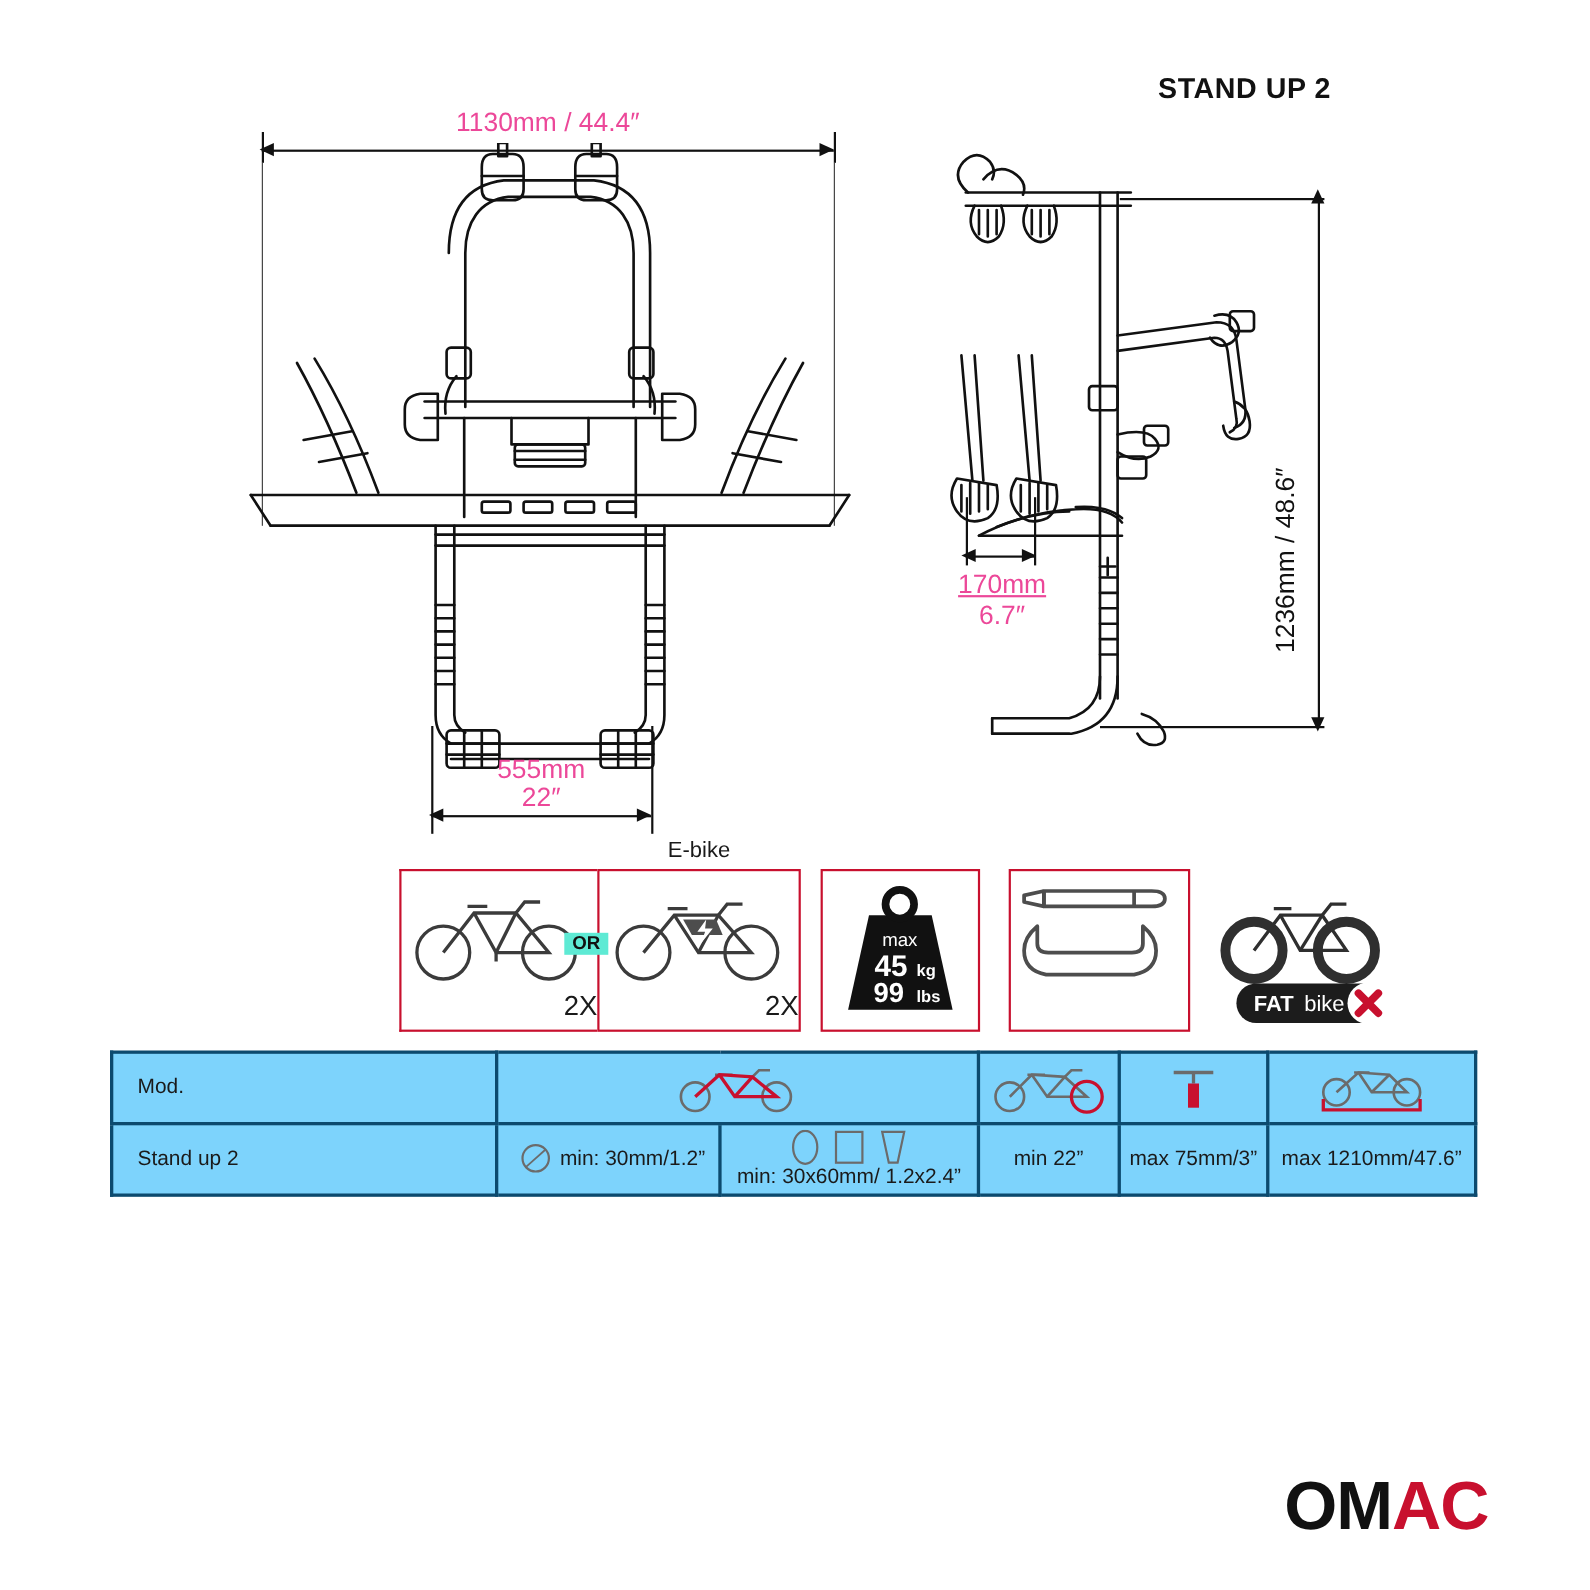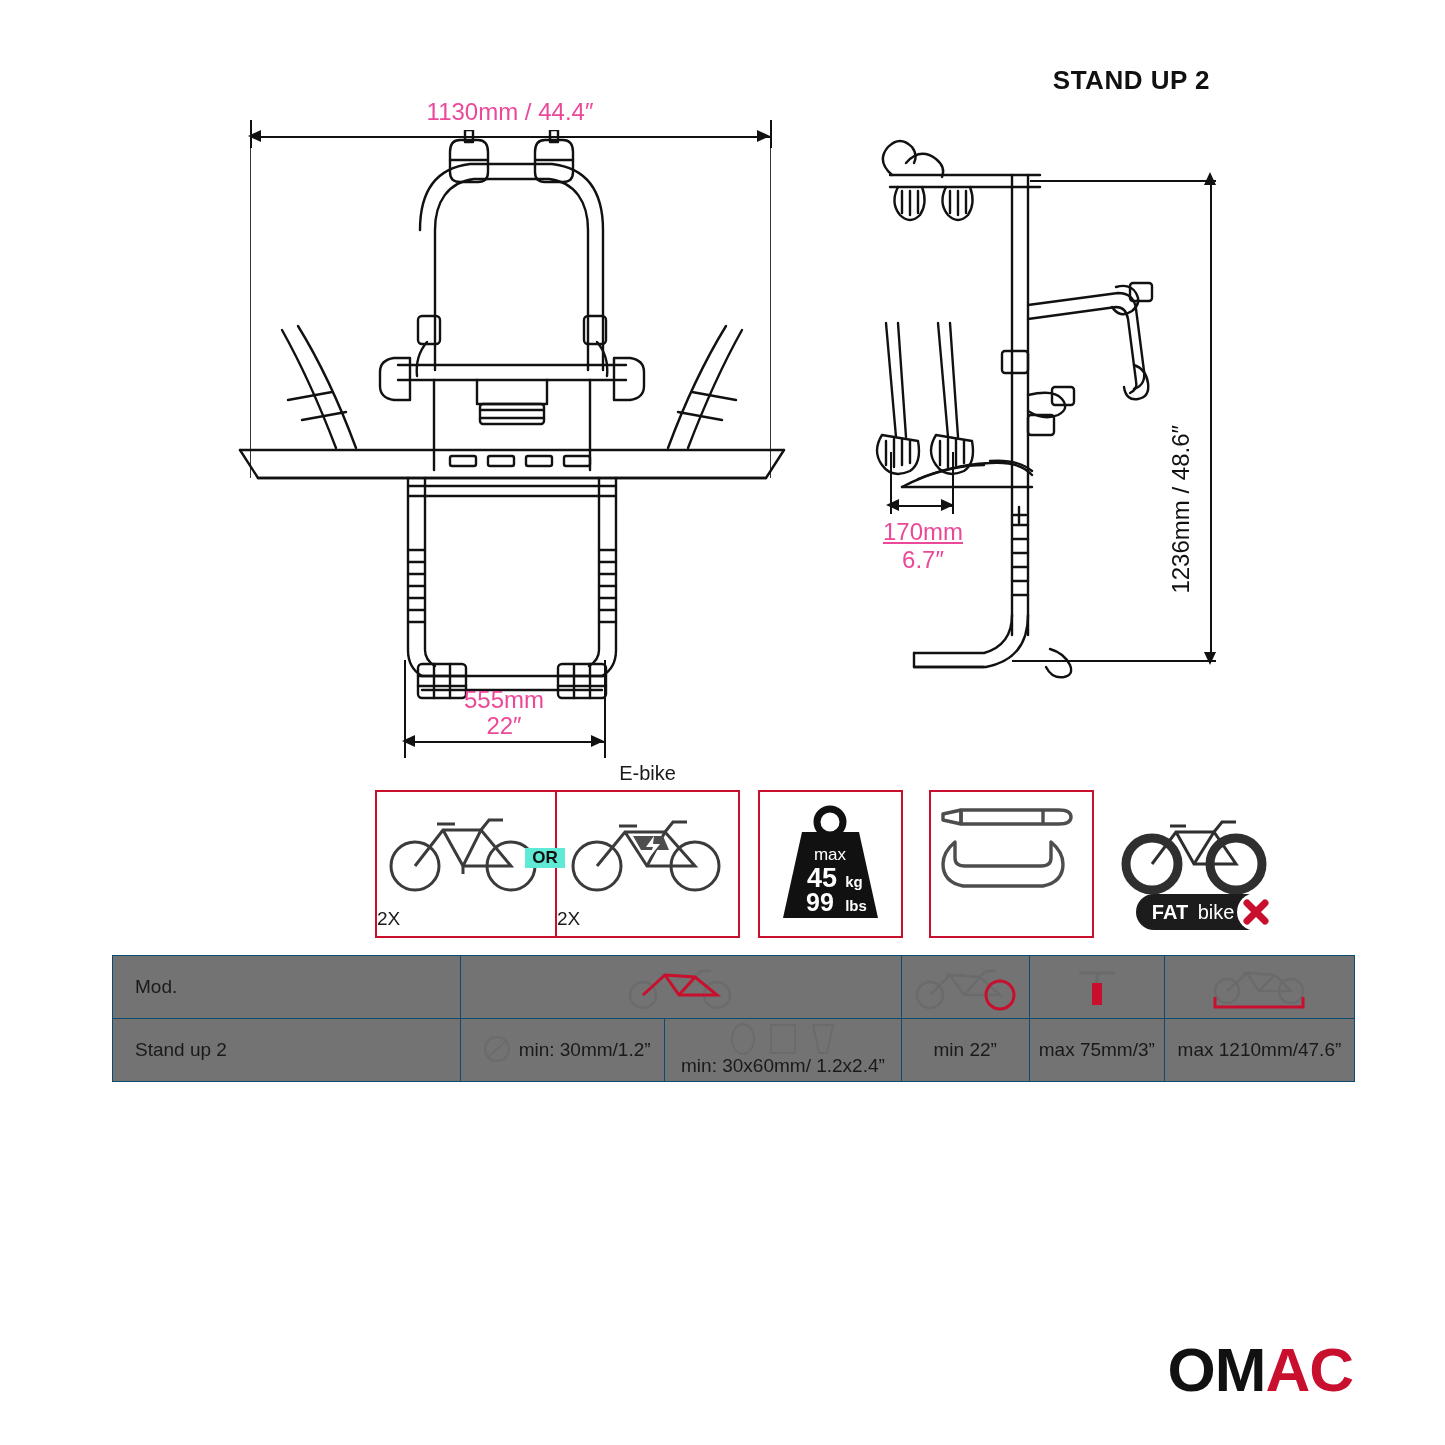--- a/index.html
+++ b/index.html
@@ -4,21 +4,21 @@
 <style>
   html,body{margin:0;padding:0;}
   body{
     width:1445px;height:1445px;
     background:#ffffff;
     font-family:"Liberation Sans", sans-serif;
     color:#1a1a1a;
     position:relative;
     overflow:hidden;
   }
-  .sheet{position:absolute;inset:0;margin-left:12px;}
+  .sheet{position:absolute;inset:0;}
 
   
   .title{
     position:absolute;
     right:235px;top:65px;
     font-size:26px;font-weight:bold;letter-spacing:.5px;
     color:#111;
   }
 
   
@@ -51,32 +51,32 @@
   }
   .fbox-left{left:0;width:180px;border-right:none;}
   .fbox-mid{left:180px;width:185px;}
   .fbox-weight{left:383px;width:145px;}
   .fbox-tools{left:554px;width:165px;}
   .or-label{
     position:absolute;left:150px;top:58px;width:40px;text-align:center;
     font-size:17px;font-weight:bold;color:#111;z-index:3;background:#5eead4;
   }
   .ebike-label{position:absolute;left:180px;top:-28px;width:185px;text-align:center;font-size:20px;}
-  .qty{position:absolute;bottom:6px;width:100%;text-align:left;font-size:19px;}
+  .qty{position:absolute;bottom:6px;width:100%;text-align:right;font-size:25px;}
   .fatbike{position:absolute;left:735px;top:16px;width:180px;height:148px;}
 
   
   .tbl{
     position:absolute;left:100px;top:955px;width:1243px;
     border-collapse:collapse;
     font-size:19px;
   }
   .tbl td{
-    border:1px solid #0c4a6e;
-    background:#737373;
+    border:3px solid #0c4a6e;
+    background:#7dd3fc;
     text-align:center;
     vertical-align:middle;
     padding:0;
   }
   .tbl tr.r1 td{height:62px;}
   .tbl tr.r2 td{height:62px;}
   .tbl td.lbl{text-align:left;padding-left:22px;width:325px;}
 
   
   .logo{

